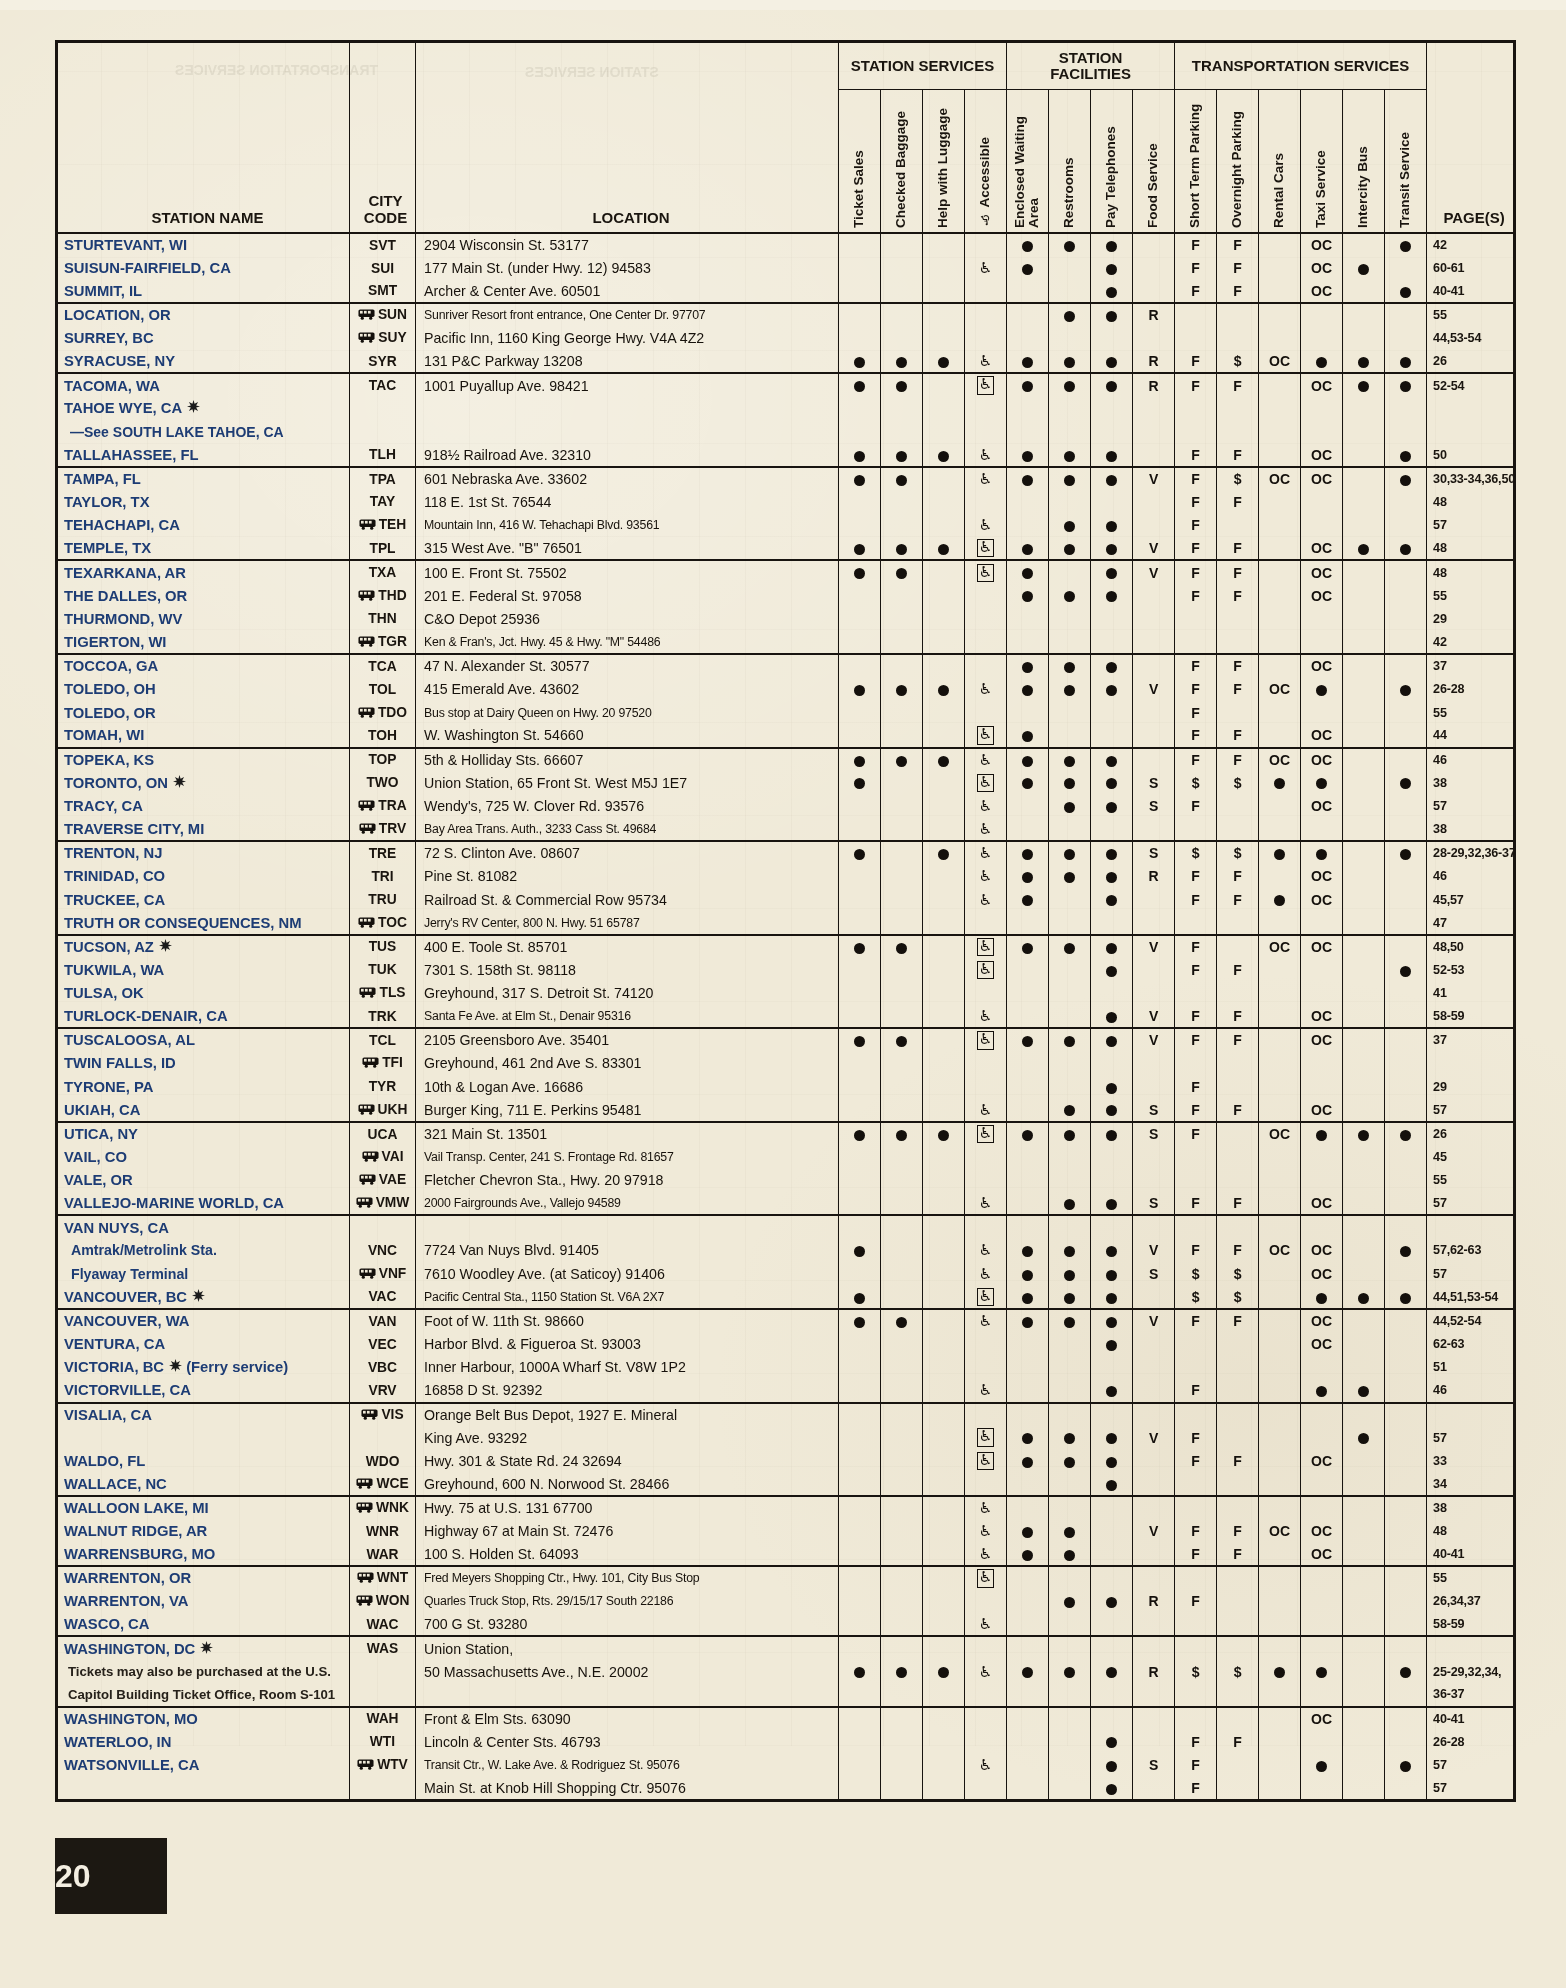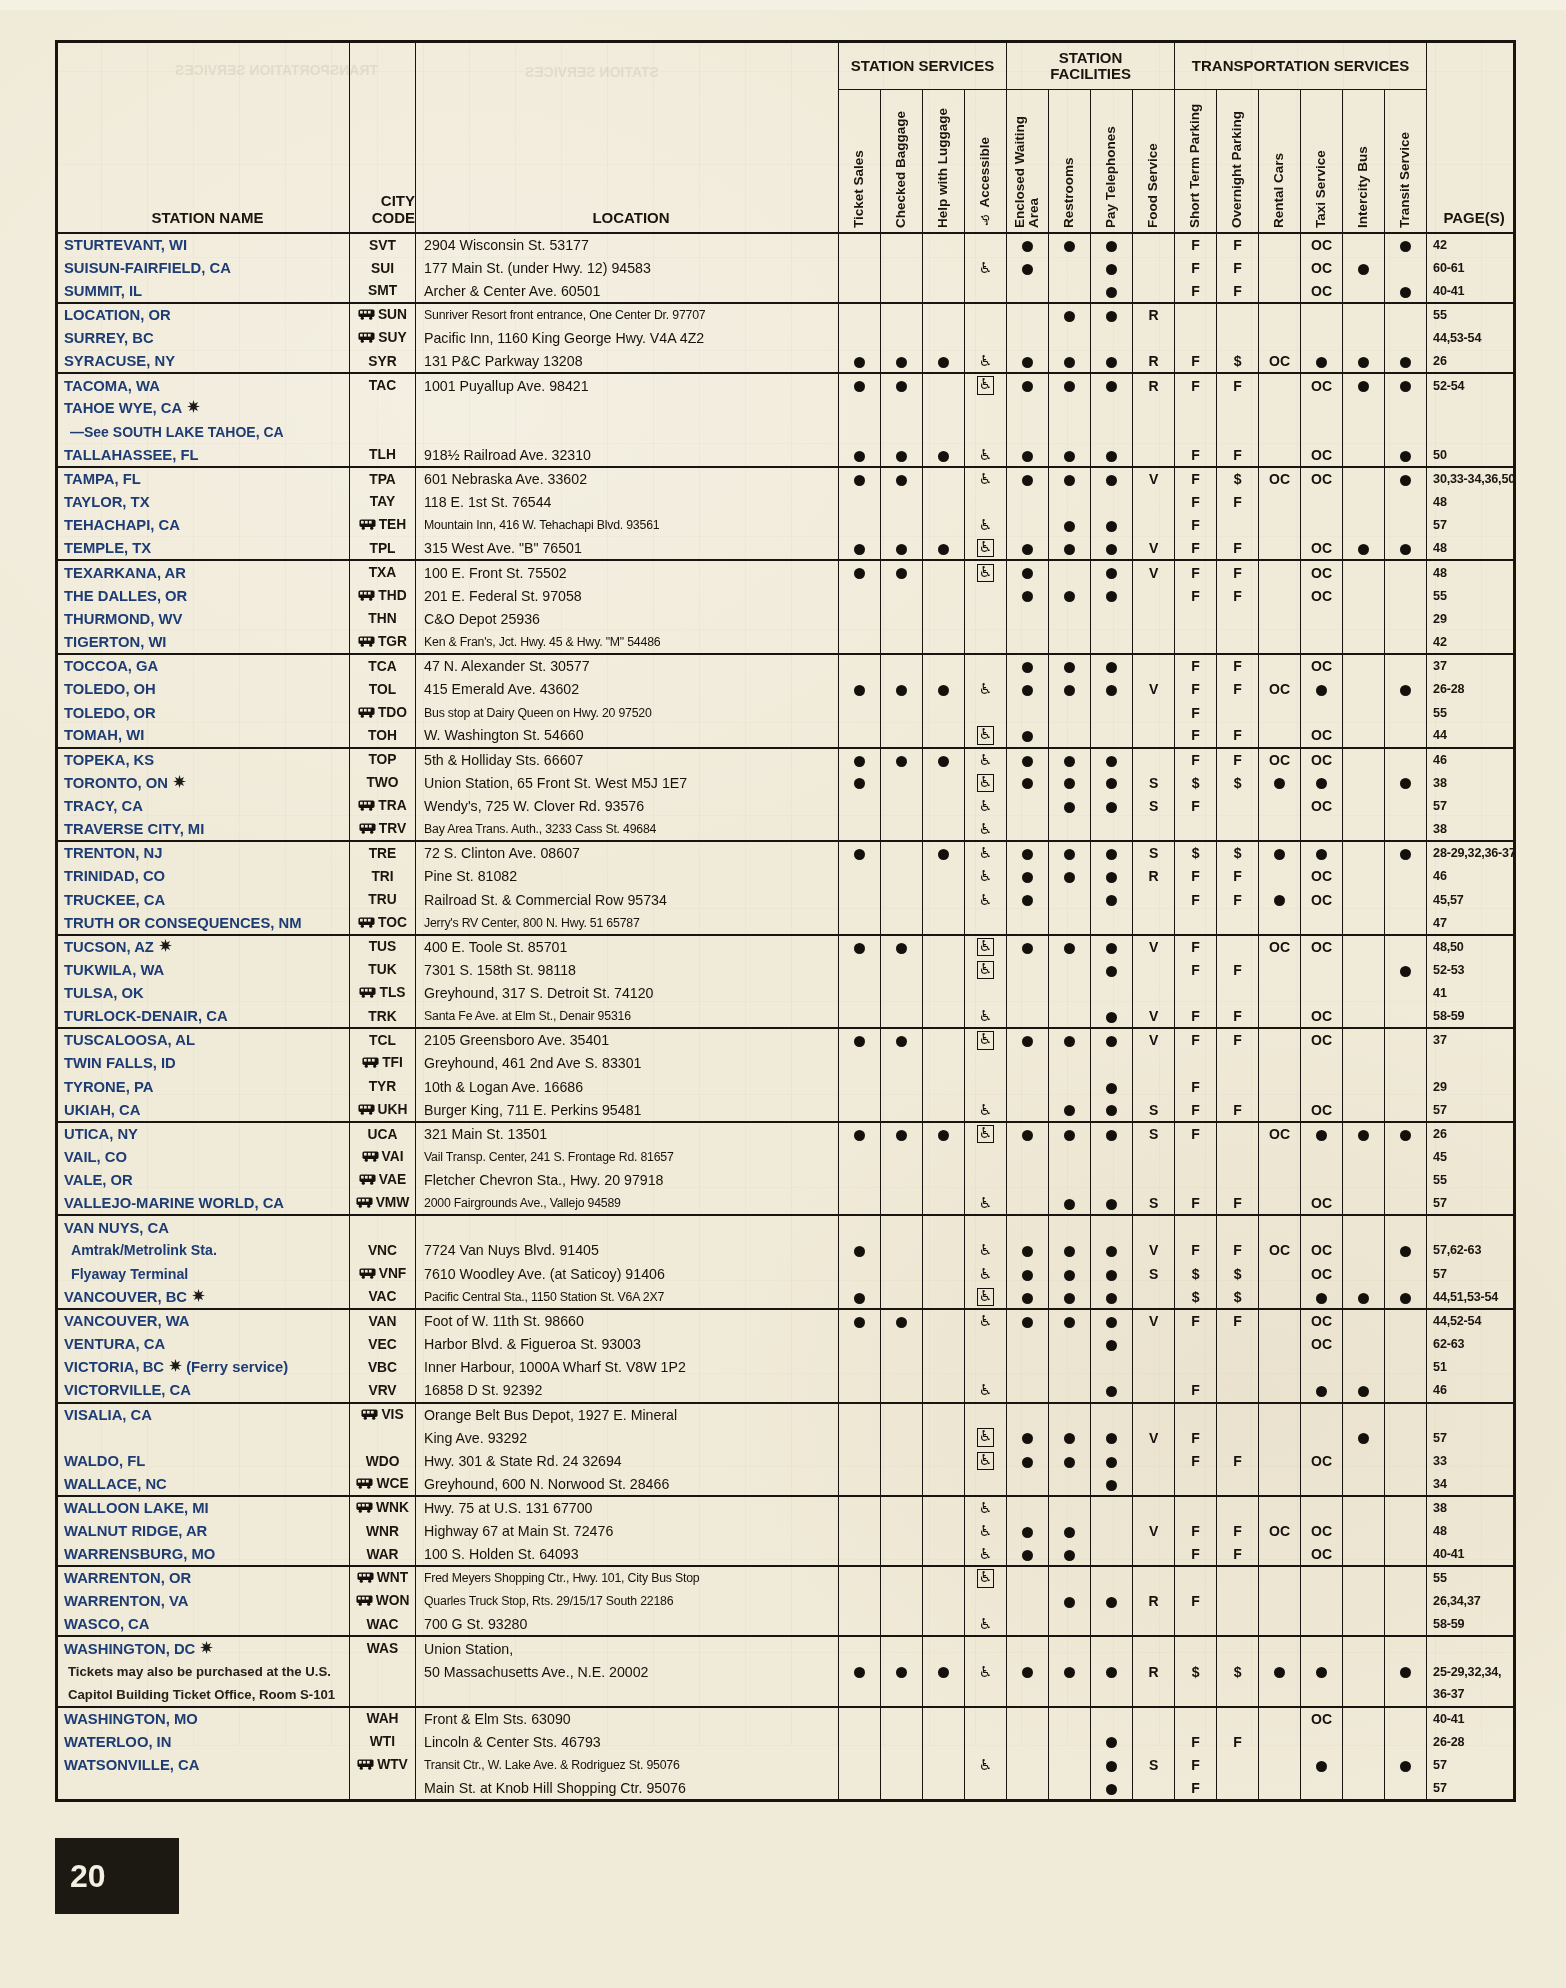--- a/index.html
+++ b/index.html
@@ -23,21 +23,21 @@
     border:3px solid #181410;background:transparent;}
   col.c-name{width:293px}col.c-code{width:66px}col.c-loc{width:423px}
   col.c-m{width:42px}col.c-pg{width:88px}
 
   th,td{border-left:1.4px solid #181410;border-right:1.4px solid #181410;padding:0;vertical-align:middle;}
   thead th{background:transparent;}
   thead tr.caps th{border-bottom:1.6px solid #181410;height:46px;font-size:15px;font-weight:bold;
     text-align:center;line-height:1.1;white-space:pre-line;}
   thead th.tall{vertical-align:bottom;text-align:left;padding:0 0 6px 8px;font-size:16px;font-weight:bold;
     white-space:pre-line;line-height:1.05;}
-  thead th.tall.ctr{text-align:right;padding-left:6px;}
+  thead th.tall.ctr{text-align:center;padding-left:6px;}
   thead tr.labels th{height:142px;vertical-align:bottom;}
   thead{border-bottom:2.6px solid #181410;}
   .vert{writing-mode:vertical-rl;transform:rotate(180deg);font-size:13.5px;font-weight:bold;
     line-height:1.05;white-space:pre-line;padding:4px 0 0 0;margin:0 auto;text-align:left;display:block;height:132px;}
   .wc-h{font-family:"DejaVu Sans",sans-serif;font-weight:normal;font-size:14px;}
 
   tbody{border-top:2.4px solid #181410;padding-left:12px;}
   tbody tr{height:23.4px;}
   td{font-size:14px;}
   td.c-nm{padding-left:6px;font-weight:bold;color:#1d3c74;font-size:14.8px;white-space:nowrap;overflow:hidden;}
@@ -50,22 +50,22 @@
   td.c-lc.sm{font-size:12.3px;letter-spacing:-.2px;}
   td.c-mk{text-align:center;font-weight:bold;}
   td.c-pg{padding-left:6px;font-weight:bold;font-size:12.6px;letter-spacing:-.2px;white-space:nowrap;overflow:hidden;}
   .dot{display:inline-block;width:11px;height:11px;border-radius:50%;background:#14100c;vertical-align:middle;}
   .wc{font-family:"DejaVu Sans",sans-serif;font-weight:normal;font-size:15px;color:#14100c;line-height:1;}
   .wcbox{display:inline-block;border:1.4px solid #14100c;padding:0 1px 1px 1px;line-height:1.02;}
   .ltr{font-size:14px;font-weight:bold;color:#14100c;}
   svg.star{vertical-align:baseline;margin-left:5px;}
   svg.bus{vertical-align:middle;}
 
-  .pagenum{position:absolute;left:55px;top:1838px;width:124px;height:76px;background:#1c1812;color:#f4efe2;
-    display:flex;align-items:center;padding-left:15px;font-size:32px;font-weight:bold;box-sizing:border-box;}
+  .pagenum{position:absolute;left:55px;top:1838px;width:112px;height:76px;background:#1c1812;color:#f4efe2;
+    display:flex;align-items:center;font-size:32px;font-weight:bold;box-sizing:border-box;}
 </style>
 </head>
 <body>
 
 <div class="page">
   <div class="ghost">
     <div class="ghost-text" style="left:120px;top:22px;">TRANSPORTATION SERVICES</div>
     <div class="ghost-text" style="left:470px;top:24px;">STATION SERVICES</div>
   </div>
 

